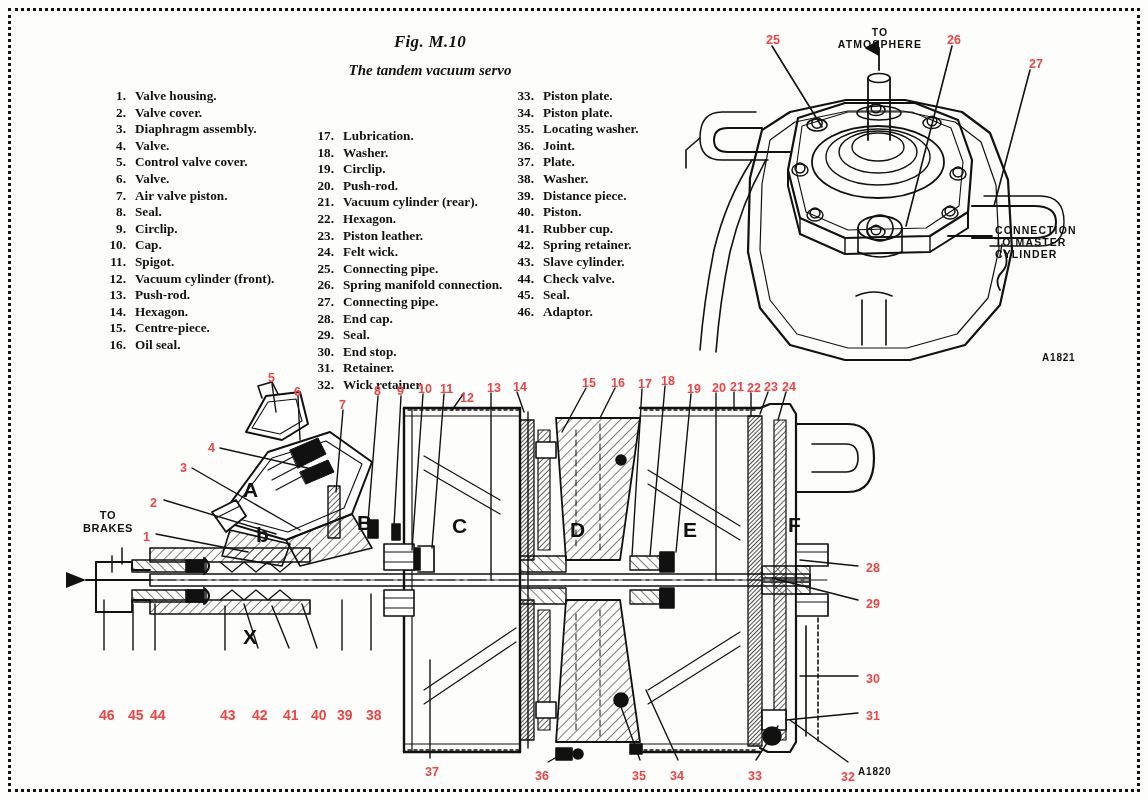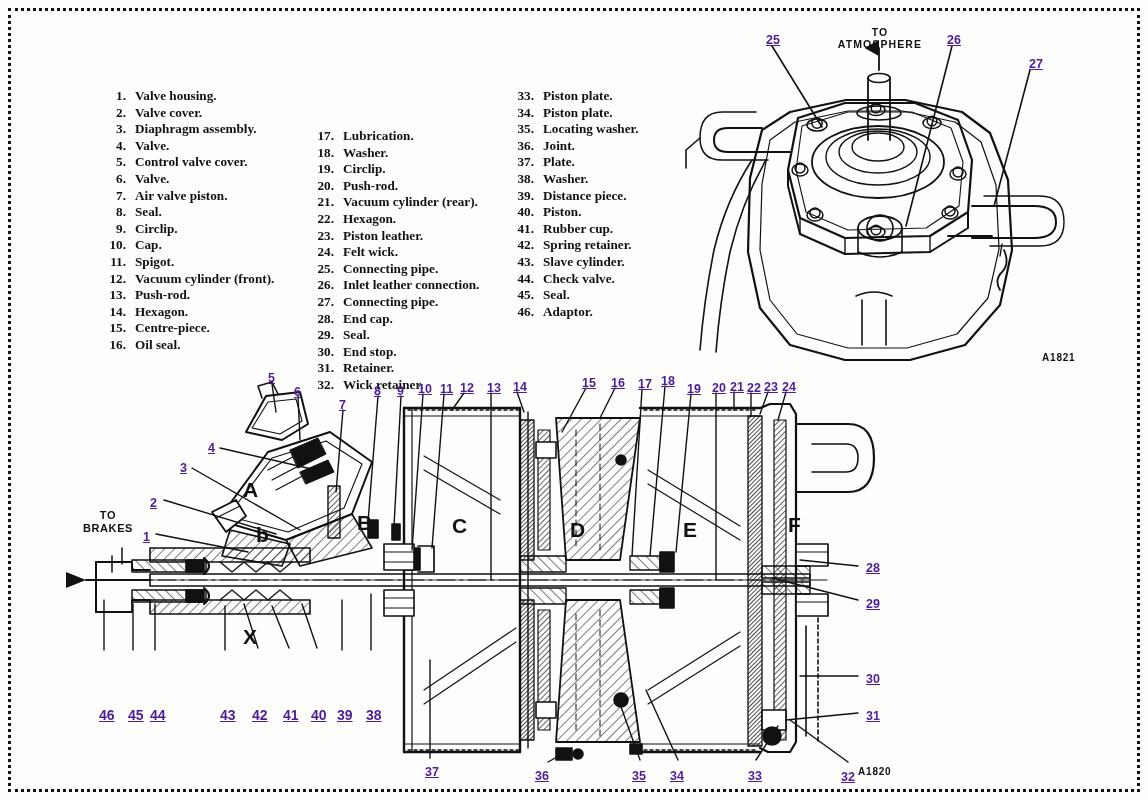--- a/index.html
+++ b/index.html
@@ -26,40 +26,42 @@
           white-space:nowrap;}
   .legnum{width:26px;text-align:right;padding-right:9px;flex:0 0 26px;}
   .legtxt{flex:1 1 auto;}
 
   
   .canvas{position:absolute;left:0;top:0;width:1148px;height:800px;
           pointer-events:none;}
 
   
   .lbl{position:absolute;font-family:"Liberation Sans",sans-serif;
-       font-weight:bold;font-size:12.5px;color:#4c1d95;line-height:1;text-decoration:underline;}
+       font-weight:bold;font-size:12.5px;color:#ef4444;line-height:1;}
   .lbl.small{font-size:14px;margin-top:48px;}
   .secl{position:absolute;font-family:"Liberation Sans",sans-serif;
        font-weight:bold;font-size:21px;color:#111;}
   .tag{position:absolute;font-family:"Liberation Sans",sans-serif;
        font-weight:bold;font-size:10.5px;letter-spacing:1.1px;color:#111;
        text-align:center;line-height:12px;}
   .code{position:absolute;font-family:"Liberation Sans",sans-serif;
        font-weight:bold;font-size:10px;letter-spacing:.8px;color:#111;}
   .brk{position:absolute;font-family:"Liberation Sans",sans-serif;
        font-weight:bold;font-size:11px;letter-spacing:.6px;text-align:center;
        line-height:12.5px;color:#111;}
 </style>
 </head>
 <body>
 
 <div id="page">
 
   <div class="frame"></div>
 
+  <div class="fig-title">Fig. M.10</div>
+  <div class="fig-sub">The tandem vacuum servo</div>
 
   <div class="legend">
     <div class="legcol" id="legcol1">
         <div class="legrow">
           <span class="legnum">1.</span>
           <span class="legtxt">Valve housing.</span>
         </div>
         <div class="legrow">
           <span class="legnum">2.</span>
           <span class="legtxt">Valve cover.</span>
@@ -153,21 +155,21 @@
         <div class="legrow">
           <span class="legnum">24.</span>
           <span class="legtxt">Felt wick.</span>
         </div>
         <div class="legrow">
           <span class="legnum">25.</span>
           <span class="legtxt">Connecting pipe.</span>
         </div>
         <div class="legrow">
           <span class="legnum">26.</span>
-          <span class="legtxt">Inlet leather connection.</span>
+          <span class="legtxt">Spring manifold connection.</span>
         </div>
         <div class="legrow">
           <span class="legnum">27.</span>
           <span class="legtxt">Connecting pipe.</span>
         </div>
         <div class="legrow">
           <span class="legnum">28.</span>
           <span class="legtxt">End cap.</span>
         </div>
         <div class="legrow">
@@ -538,40 +540,45 @@
         <path d="M648,704 L740,646"></path>
       </g>
     </g>
     </g>
   </svg>
 
   <div class="tag" style="left:836px;top:26px;width:88px;">
     <span>TO</span><br>
     <span>ATMOSPHERE</span>
   </div>
+  <div class="tag" style="left:995px;top:224px;width:104px;text-align:left;">
+    <span>CONNECTION</span><br>
+    <span>TO MASTER</span><br>
+    <span>CYLINDER</span>
+  </div>
   <div class="code" style="left:1042px;top:352px;">A1821</div>
 
   <div class="brk" style="left:76px;top:509px;width:64px;">
     <span>TO</span><br>
     <span>BRAKES</span>
   </div>
   <div class="code" style="left:858px;top:766px;">A1820</div>
 
   <div id="callout-layer">
       <div class="lbl" style="left: 766px; top: 34px;">25</div>
       <div class="lbl" style="left: 947px; top: 34px;">26</div>
       <div class="lbl" style="left: 1029px; top: 58px;">27</div>
       <div class="lbl" style="left: 268px; top: 372px;">5</div>
       <div class="lbl" style="left: 294px; top: 386px;">6</div>
       <div class="lbl" style="left: 339px; top: 399px;">7</div>
       <div class="lbl" style="left: 374px; top: 385px;">8</div>
       <div class="lbl" style="left: 397px; top: 385px;">9</div>
       <div class="lbl" style="left: 418px; top: 383px;">10</div>
       <div class="lbl" style="left: 440px; top: 383px;">11</div>
-      <div class="lbl" style="left: 460px; top: 382px; text-align: right;">12</div>
+      <div class="lbl" style="left: 460px; top: 392px; text-align: right;">12</div>
       <div class="lbl" style="left: 487px; top: 382px;">13</div>
       <div class="lbl" style="left: 513px; top: 381px;">14</div>
       <div class="lbl" style="left: 582px; top: 377px;">15</div>
       <div class="lbl" style="left: 611px; top: 377px;">16</div>
       <div class="lbl" style="left: 638px; top: 378px; text-align: right;">17</div>
       <div class="lbl" style="left: 661px; top: 375px;">18</div>
       <div class="lbl" style="left: 687px; top: 383px;">19</div>
       <div class="lbl" style="left: 712px; top: 382px;">20</div>
       <div class="lbl" style="left: 730px; top: 381px;">21</div>
       <div class="lbl" style="left: 747px; top: 382px;">22</div>

